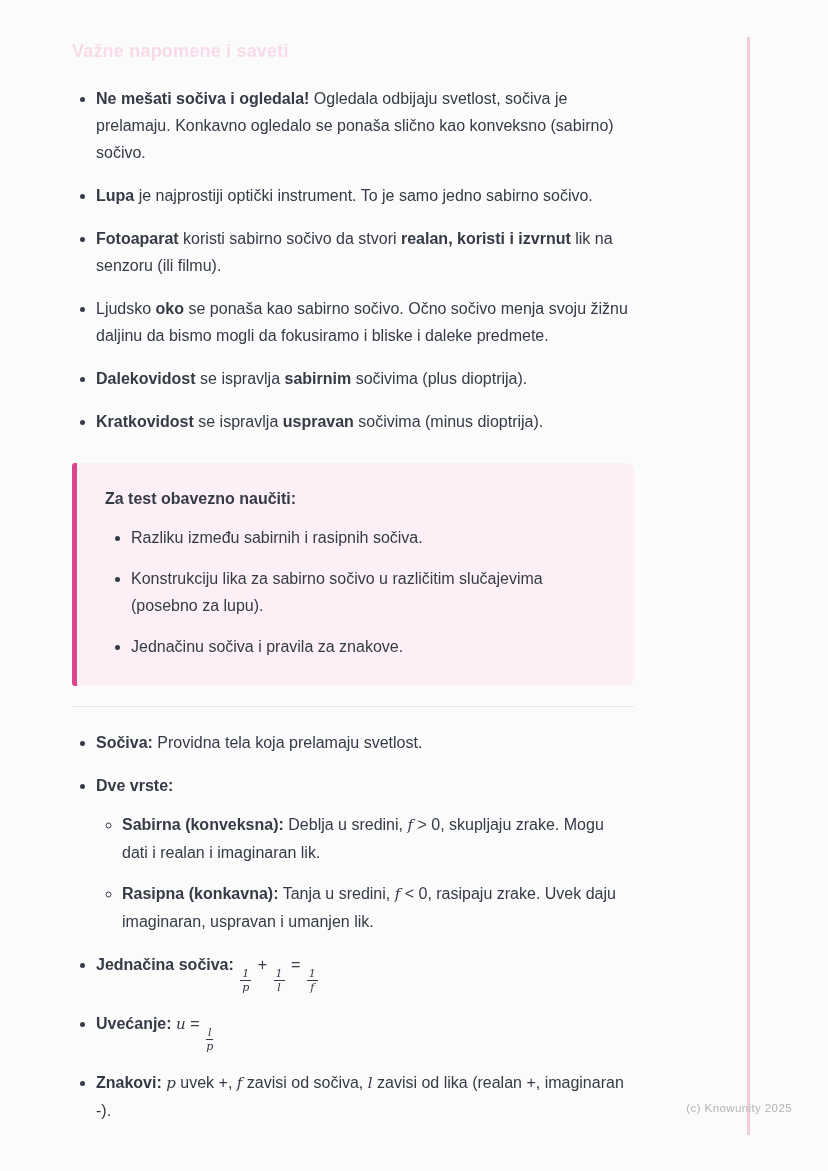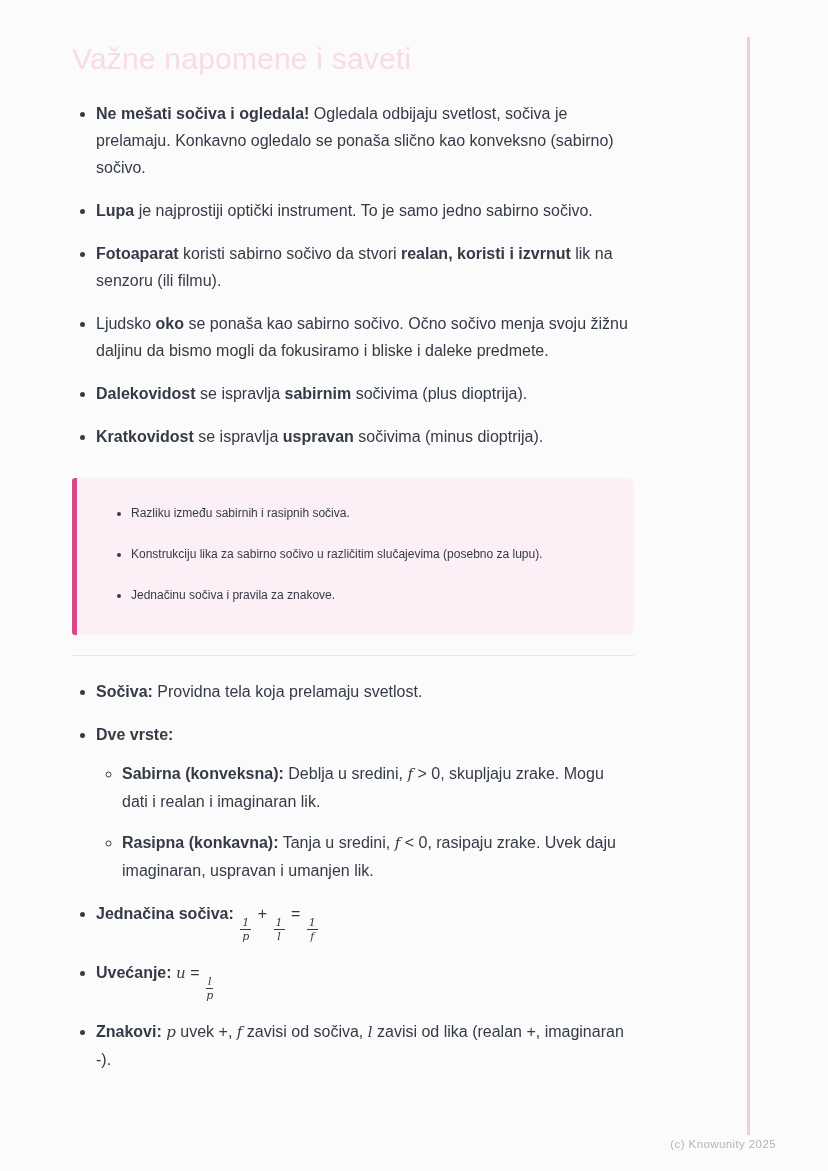--- a/index.html
+++ b/index.html
@@ -21,23 +21,23 @@
     color:var(--body-text);
     overflow:hidden;
   }
   .content{
     position:absolute;
     left:72px;
     top:0;
     width:562px;
   }
   .heading{
-    font-size:30px;
+    font-size:18px;
     line-height:1.25;
-    font-weight:400;
+    font-weight:700;
     color:var(--heading-pink);
     letter-spacing:.2px;
   }
   .heading.first{margin-top:40px;}
   .heading.second{margin-top:32px;}
   ul.main-list{
     list-style:disc outside;
     padding-left:24px;
     margin-top:22px;
     font-size:16px;
@@ -86,21 +86,21 @@
   }
   .callout-title{
     font-weight:700;
     font-size:16px;
     line-height:27px;
     margin-bottom:12px;
   }
   ul.callout-list{
     list-style:disc outside;
     padding-left:26px;
-    font-size:12px;
+    font-size:16px;
     line-height:27px;
   }
   ul.callout-list > li{margin-bottom:14px;}
   ul.callout-list > li:last-child{margin-bottom:0;}
   hr.divider{
     border:none;
     border-top:1px solid var(--divider);
     margin:20px 0 0 0;
   }
   .side-line{
@@ -108,43 +108,43 @@
     left:747px;
     top:37px;
     width:3px;
     height:1098px;
     background:var(--side-line);
     z-index:0;
   }
   .footer{
     position:absolute;
     top:1102px;
-    right:52px;
+    right:36px;
     font-size:11.5px;
     letter-spacing:.4px;
     color:var(--footer-text);
     z-index:1;
-    margin-top:36px;
   }
 </style>
 </head>
 <body>
 
 <div class="content">
   <section>
     <h1 class="heading first">Važne napomene i saveti</h1>
     <ul class="main-list">
         <li><span class="b">Ne mešati sočiva i ogledala!</span><span> Ogledala odbijaju svetlost, sočiva je prelamaju. Konkavno ogledalo se ponaša slično kao konveksno (sabirno) sočivo.</span></li>
         <li><span class="b">Lupa</span><span> je najprostiji optički instrument. To je samo jedno sabirno sočivo.</span></li>
         <li><span class="b">Fotoaparat</span><span> koristi sabirno sočivo da stvori </span><span class="b">realan, koristi i izvrnut</span><span> lik na senzoru (ili filmu).</span></li>
         <li><span>Ljudsko </span><span class="b">oko</span><span> se ponaša kao sabirno sočivo. Očno sočivo menja svoju žižnu daljinu da bismo mogli da fokusiramo i bliske i daleke predmete.</span></li>
         <li><span class="b">Dalekovidost</span><span> se ispravlja </span><span class="b">sabirnim</span><span> sočivima (plus dioptrija).</span></li>
         <li><span class="b">Kratkovidost</span><span> se ispravlja </span><span class="b">uspravan</span><span> sočivima (minus dioptrija).</span></li>
       </ul>
     <div class="callout">
+      <div class="callout-title">Za test obavezno naučiti:</div>
       <ul class="callout-list">
           <li><span>Razliku između sabirnih i rasipnih sočiva.</span></li>
           <li><span>Konstrukciju lika za sabirno sočivo u različitim slučajevima (posebno za lupu).</span></li>
           <li><span>Jednačinu sočiva i pravila za znakove.</span></li>
         </ul>
     </div>
   </section>
 
   <hr class="divider">
 

